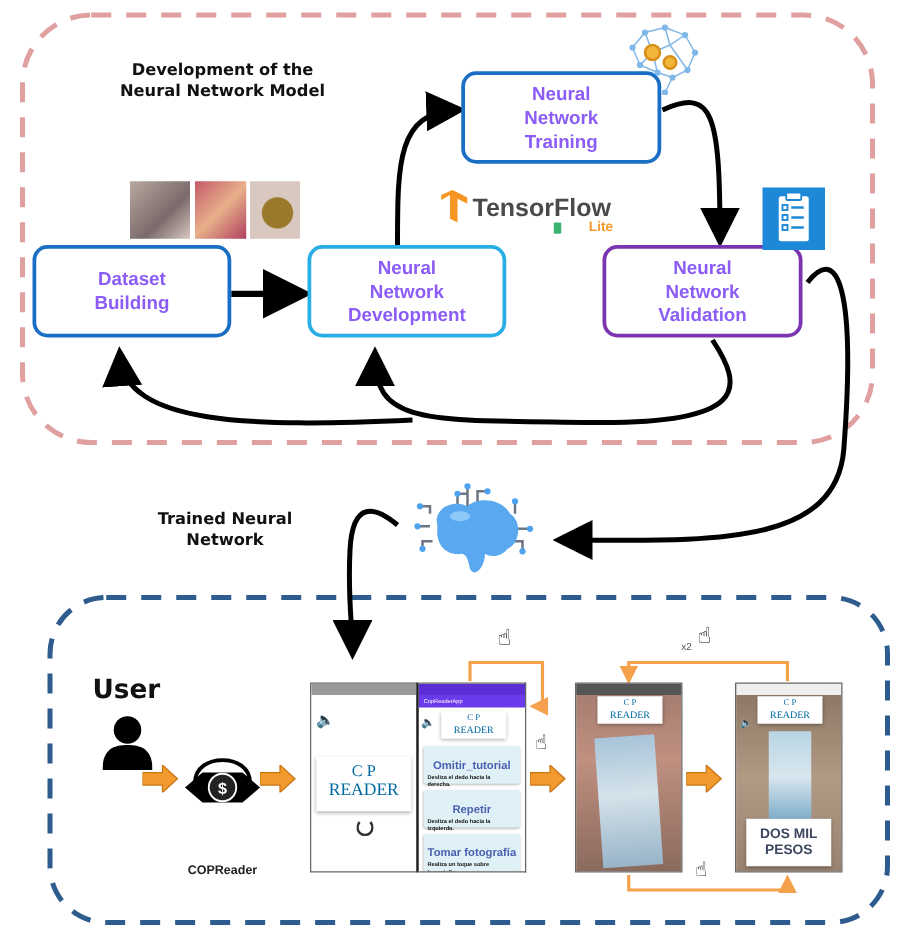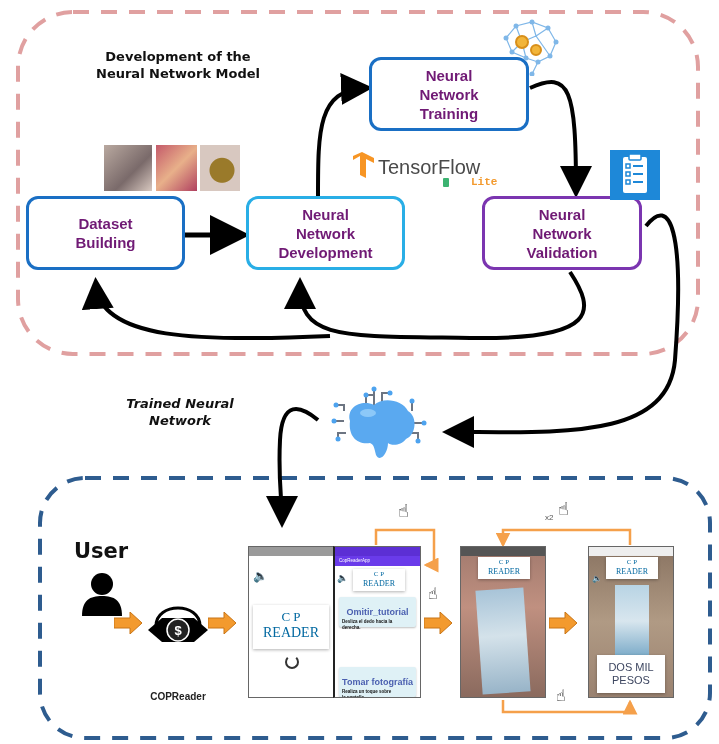--- a/index.html
+++ b/index.html
@@ -2,21 +2,21 @@
 <html><head>
 <meta charset="utf-8">
 <style>
   html, body { margin:0; padding:0; background:#ffffff; }
   body { width:719px; height:744px; position:relative; overflow:hidden; font-family:"DejaVu Sans", sans-serif; }
   #diagram { position:absolute; left:0; top:0; width:719px; height:744px; }
   .abs { position:absolute; }
   .node {
     position:absolute; box-sizing:border-box; background:#fff; border-radius:12px;
     display:flex; align-items:center; justify-content:center; text-align:center;
-    font-family:"Liberation Sans", sans-serif; font-weight:bold; font-size:15px; line-height:19px; color:#701a75;
+    font-family:"Liberation Sans", sans-serif; font-weight:bold; font-size:15px; line-height:19px; color:#8b5cf6;
     white-space:pre-line;
   }
   .title { position:absolute; font-family:"DejaVu Sans", sans-serif; font-weight:bold; font-size:13px; color:#111; text-align:center; line-height:17px; white-space:pre-line; }
   .phone { position:absolute; box-sizing:border-box; border:1px solid #666; background:#fff; overflow:hidden; }
   .statusbar { height:9px; background:#9a9a9a; }
   .tut-card { position:absolute; left:4px; right:4px; background:#dff1f6; border-radius:2px; box-shadow:0 1px 2px rgba(0,0,0,.25); }
   .tut-title { font-family:"Liberation Sans", sans-serif; font-weight:bold; font-size:9px; color:#4a5fb0; text-align:center; margin-top:10px; }
   .tut-desc { font-family:"Liberation Sans", sans-serif; font-weight:bold; font-size:4.5px; color:#111; margin:2px 0 0 3px; width:70%; line-height:6px; }
   .logo-box { position:absolute; background:#fff; box-shadow:0 1px 3px rgba(0,0,0,.3); text-align:center; font-family:"Liberation Serif", serif; color:#0369a1; }
 </style>
@@ -76,23 +76,23 @@
 Training</div>
   <div class="node" style="left:482px;top:196px;width:160px;height:74px;border:3px solid #7b35b0;">Neural
 Network
 Validation</div>
 
   <div class="abs" style="left:350px;top:152px;">
     <svg width="24" height="26">
       <path d="M12,0 L24,6 L24,11 L16,7 L16,26 L10,23 L10,4 L3,8 L3,4 Z" fill="#f79524"></path>
     </svg>
   </div>
-  <div class="abs" style="left:378px;top:156px;font-family:'Liberation Sans',sans-serif;font-size:20px;color:#4a4a4a;">TensorFlow</div>
+  <div class="abs" style="left:378px;top:156px;font-family:'Liberation Sans',sans-serif;font-size:20px;color:#4a4a4a;font-weight:bold;">TensorFlow</div>
   <div class="abs" style="left:443px;top:178px;width:6px;height:9px;background:#3cb371;border-radius:1px;"></div>
-  <div class="abs" style="left:451px;top:176px;font-family:Liberation Mono, monospace;font-size:11px;color:#f39a2e;font-weight:bold;padding-left:20px;">Lite</div>
+  <div class="abs" style="left:451px;top:176px;font-family:Liberation Sans, sans-serif;font-size:11px;color:#f39a2e;font-weight:bold;padding-left:20px;">Lite</div>
 
   <svg class="abs" style="left:498px;top:18px;" width="62" height="58">
     <g stroke="#7fb7e8" stroke-width="1.2" fill="none">
       <path d="M8,20 L18,8 L34,4 L50,10 L58,24 L52,38 L40,44 L34,56 M8,20 L14,34 L28,40 L40,44 M18,8 L24,24 L14,34 M34,4 L38,18 L50,10 M24,24 L38,18 L52,38 M28,40 L24,24"></path>
     </g>
     <g fill="#7fb7e8">
       <circle cx="8" cy="20" r="2.5"></circle>
         <circle cx="18" cy="8" r="2.5"></circle>
         <circle cx="34" cy="4" r="2.5"></circle>
         <circle cx="50" cy="10" r="2.5"></circle>
@@ -117,21 +117,21 @@
           <rect x="16" y="30" width="4" height="4"></rect>
       </g>
       <g stroke="#1e88d8" stroke-width="2">
           <line x1="23" y1="16" x2="33" y2="16"></line>
           <line x1="23" y1="24" x2="33" y2="24"></line>
           <line x1="23" y1="32" x2="33" y2="32"></line>
         </g>
     </svg>
   </div>
 
-  <div class="title" style="left:125px;top:395px;width:110px;font-style:italic;">Trained Neural
+  <div class="title" style="left:125px;top:407px;width:110px;">Trained Neural
 Network</div>
   <svg class="abs" style="left:330px;top:383px;" width="98" height="80">
     <g stroke="#6d7582" stroke-width="2" fill="none">
       <path d="M36,26 L36,12 L44,12 M44,26 L44,6 M52,26 L52,10 L60,10 M14,28 L14,22 L6,22 M14,38 L4,38 M16,50 L8,50 L8,56 M82,28 L82,18 M84,40 L94,40 M80,50 L88,50 L88,58"></path>
     </g>
     <g fill="#4da3ef">
         <circle cx="44" cy="6" r="2.5"></circle>
         <circle cx="60" cy="10" r="2.5"></circle>
         <circle cx="36" cy="12" r="2.5"></circle>
         <circle cx="6" cy="22" r="2.5"></circle>
@@ -187,20 +187,24 @@
     <div style="height:10px;background:#6a3bea;color:#fff;font-size:4.5px;padding-left:4px;font-family:'Liberation Sans',sans-serif;line-height:10px;">CopReaderApp</div>
     <div class="abs" style="left:2px;top:26px;font-size:9px;">🔈</div>
     <div class="logo-box" style="left:18px;top:22px;width:52px;height:22px;">
       <div style="font-size:7px;line-height:9px;margin-top:1px;">C P</div>
       <div style="font-size:8px;line-height:9px;">READER</div>
     </div>
     <div class="tut-card" style="top:50px;height:30px;">
       <div class="tut-title">Omitir_tutorial</div>
       <div class="tut-desc">Desliza el dedo hacia la derecha.</div>
     </div>
+    <div class="tut-card" style="top:85px;height:30px;">
+      <div class="tut-title">Repetir</div>
+      <div class="tut-desc">Desliza el dedo hacia la izquierda.</div>
+    </div>
     <div class="tut-card" style="top:120px;height:30px;">
       <div class="tut-title">Tomar fotografía</div>
       <div class="tut-desc">Realiza un toque sobre la pantalla</div>
     </div>
   </div>
 
   <div class="abs" style="left:398px;top:500px;font-size:18px;">☝</div>
   <div class="abs" style="left:428px;top:584px;font-size:16px;">☝</div>
   <div class="abs" style="left:545px;top:513px;font-size:8px;color:#555;font-family:'Liberation Sans',sans-serif;text-align:right;">x2</div>
   <div class="abs" style="left:558px;top:498px;font-size:18px;">☝</div>
@@ -216,17 +220,17 @@
   </div>
 
   <div class="phone" style="left:588px;top:546px;width:86px;height:152px;background:linear-gradient(180deg,#8a7462,#b09a84 50%,#9a8270);">
     <div class="statusbar" style="background:#eee;"></div>
     <div class="logo-box" style="left:17px;top:10px;width:52px;height:22px;">
       <div style="font-size:7px;line-height:9px;margin-top:1px;">C P</div>
       <div style="font-size:8px;line-height:9px;">READER</div>
     </div>
     <div class="abs" style="left:3px;top:27px;font-size:8px;">🔈</div>
     <div class="abs" style="left:26px;top:38px;width:34px;height:72px;background:linear-gradient(180deg,#b8d4e4,#d8e6ee 50%,#7aaac8);"></div>
-    <div class="abs" style="left:8px;top:108px;width:68px;height:38px;background:#fff;box-shadow:0 1px 3px rgba(0,0,0,.3);display:flex;align-items:center;justify-content:center;text-align:center;font-family:'Liberation Sans',sans-serif;font-weight:normal;font-size:11px;line-height:13px;color:#3d4660;white-space:pre-line;">DOS MIL
+    <div class="abs" style="left:8px;top:108px;width:68px;height:38px;background:#fff;box-shadow:0 1px 3px rgba(0,0,0,.3);display:flex;align-items:center;justify-content:center;text-align:center;font-family:'Liberation Sans',sans-serif;font-weight:bold;font-size:11px;line-height:13px;color:#3d4660;white-space:pre-line;">DOS MIL
 PESOS</div>
   </div>
 
 </div>
 
 </body></html>

